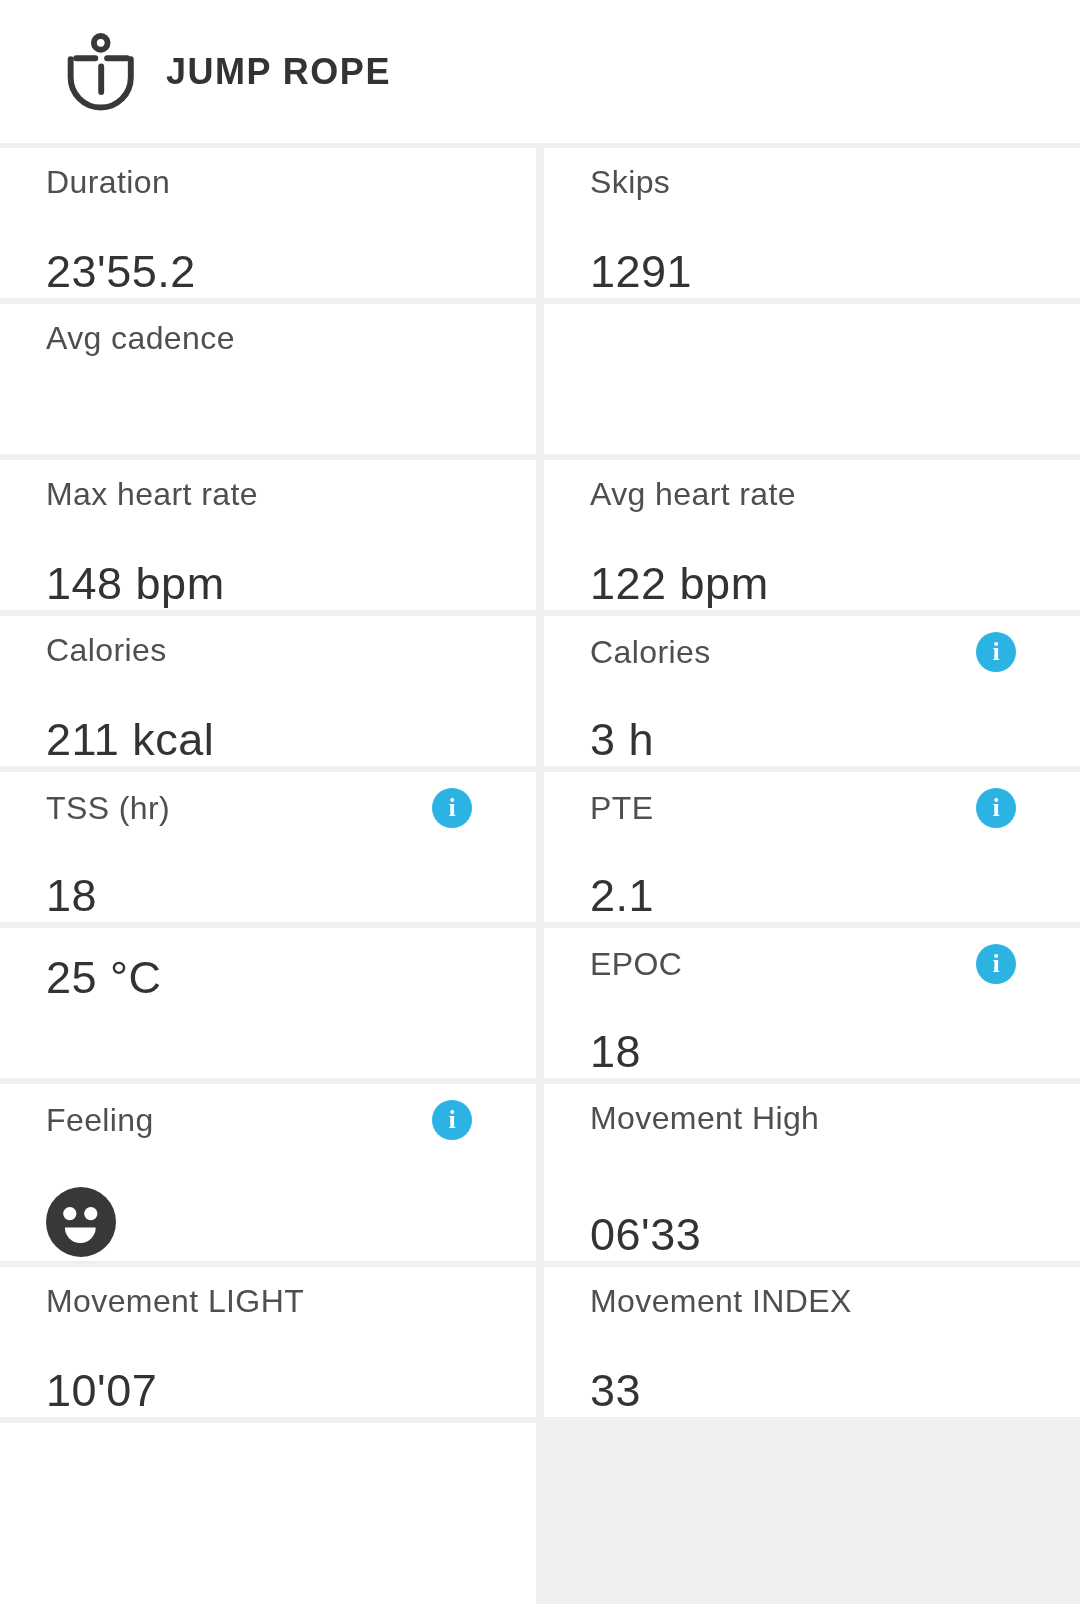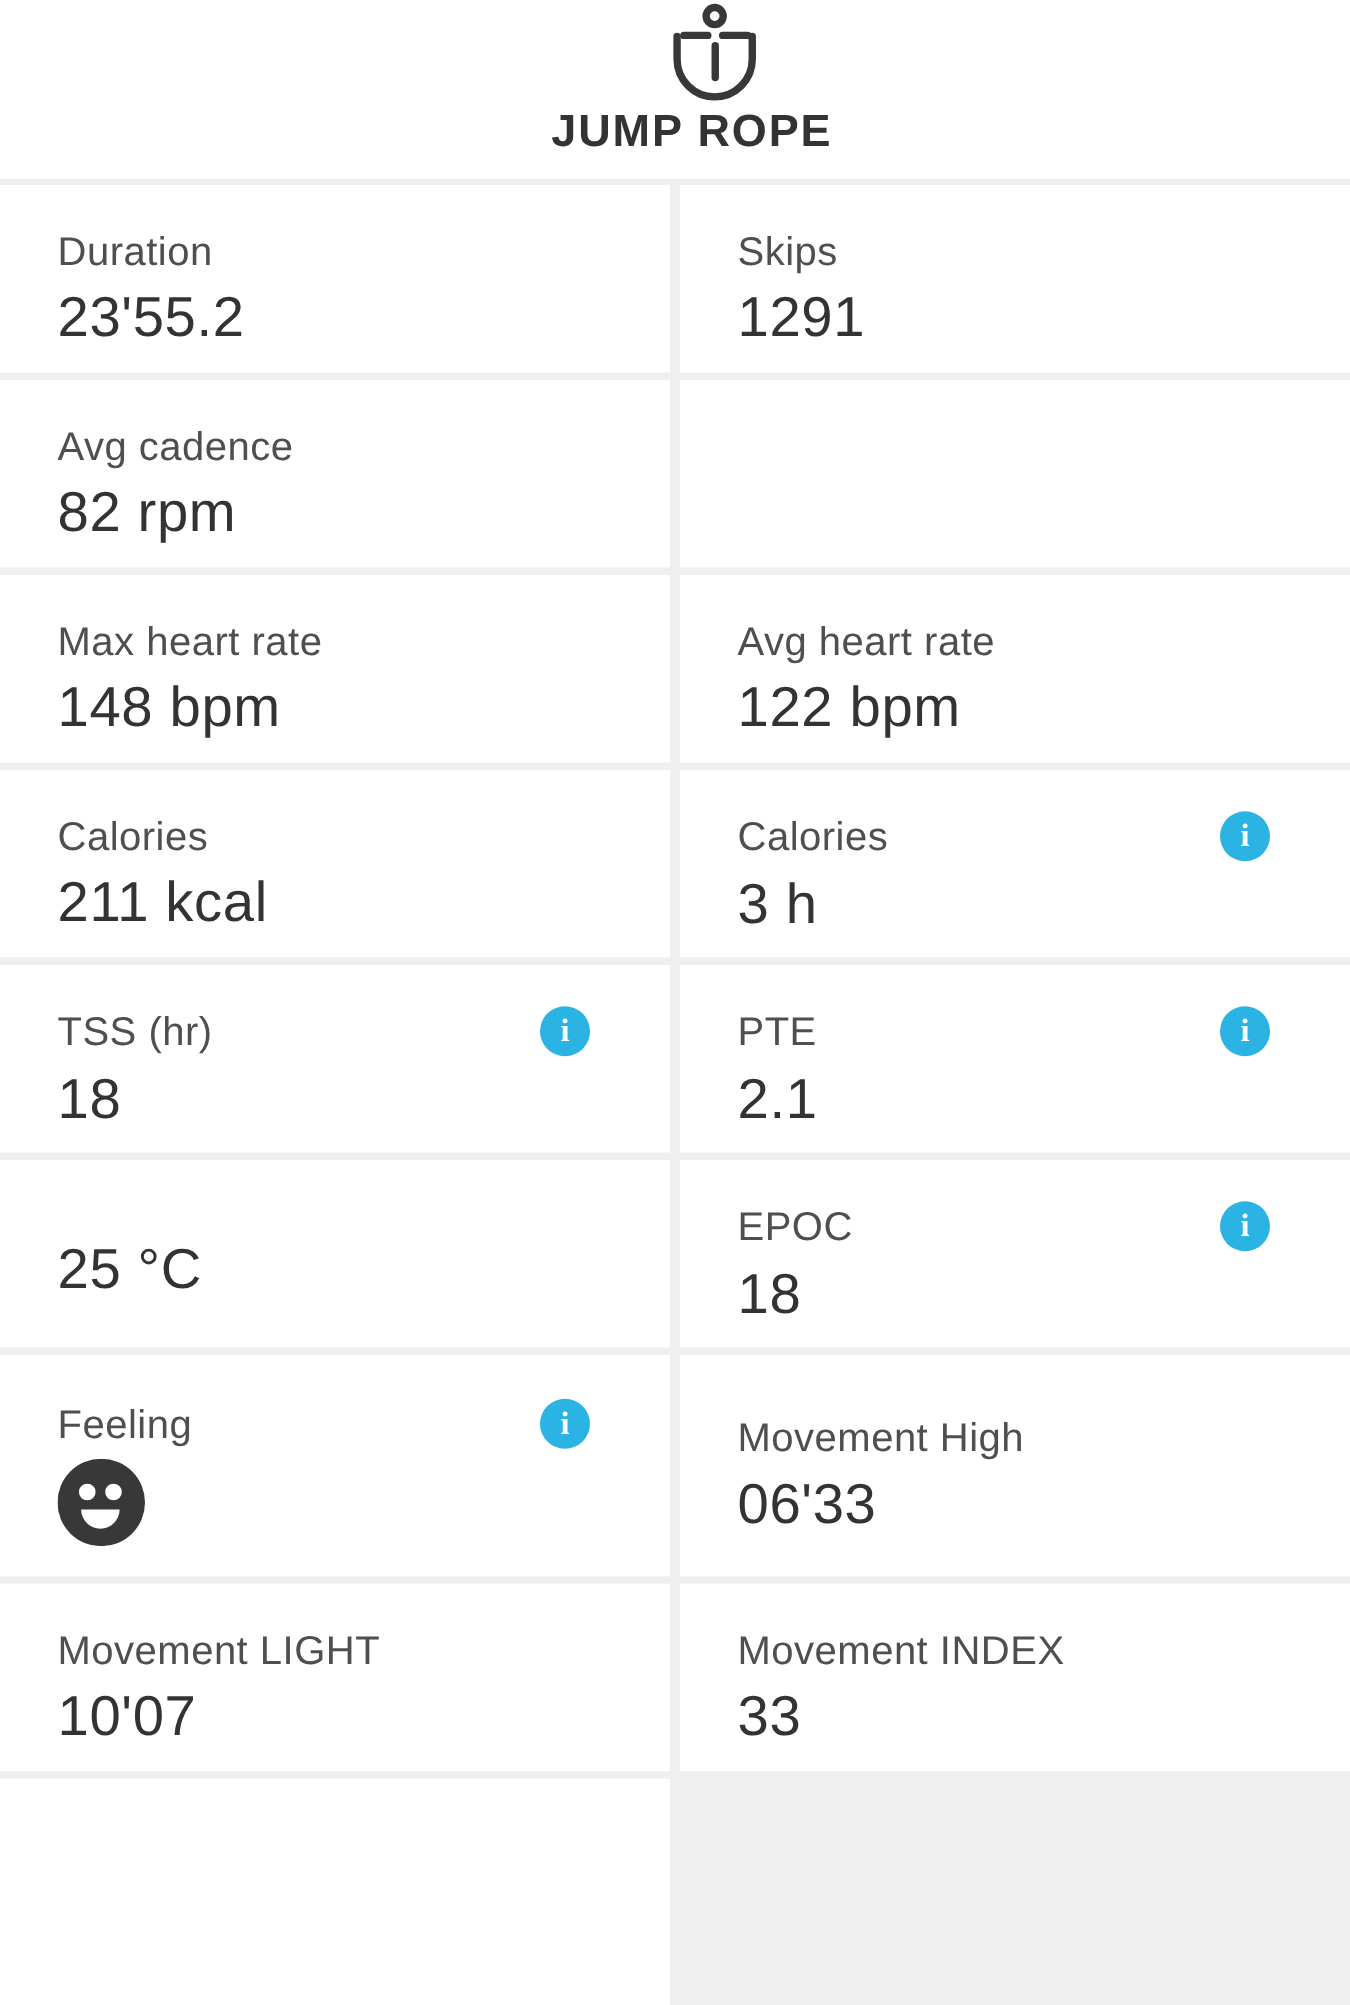--- a/index.html
+++ b/index.html
@@ -5,42 +5,42 @@
   html,body{margin:0;padding:0;}
   body{
     width:1080px;height:1604px;
     background:#efefef;
     font-family:"Liberation Sans","DejaVu Sans",sans-serif;
     overflow:hidden;
   }
   .header{
     width:1080px;height:143px;
     background:#ffffff;
-    display:flex;align-items:center;flex-direction:column;
+    display:flex;align-items:center;
   }
   .sport-icon{
     margin-left:57px;
     width:82px;height:84px;
     display:flex;align-items:center;justify-content:center;
   }
   .header-title{
     margin-left:27px;
     font-size:36px;font-weight:700;color:#333333;
     letter-spacing:1.5px;
   }
   .grid{
     margin-top:5px;
     display:grid;
     grid-template-columns:536px 536px;
     grid-template-rows:150px 150px 150px 150px 150px 150px 177px 150px 181px;
     gap:6px 8px;
   }
   .cell{
     background:#ffffff;
-    display:flex;flex-direction:column;justify-content:center;
+    display:flex;flex-direction:column;justify-content:space-between;
     padding:16px 64px 0 46px;
     box-sizing:border-box;
   }
   .label-row{
     display:flex;align-items:center;justify-content:space-between;
   }
   .label{
     font-size:32px;color:#4f4f4f;letter-spacing:0.4px;
   }
   .value{
@@ -88,21 +88,20 @@
     <div class="cell">
       <div class="label-row">
         <span class="label">Skips</span>
       </div>
       <div class="value">1291</div>
     </div>
     <div class="cell">
       <div class="label-row">
         <span class="label">Avg cadence</span>
       </div>
-      <div class="value">82 rpm</div>
     </div>
     <div class="cell">
     </div>
     <div class="cell">
       <div class="label-row">
         <span class="label">Max heart rate</span>
       </div>
       <div class="value">148 bpm</div>
     </div>
     <div class="cell">

